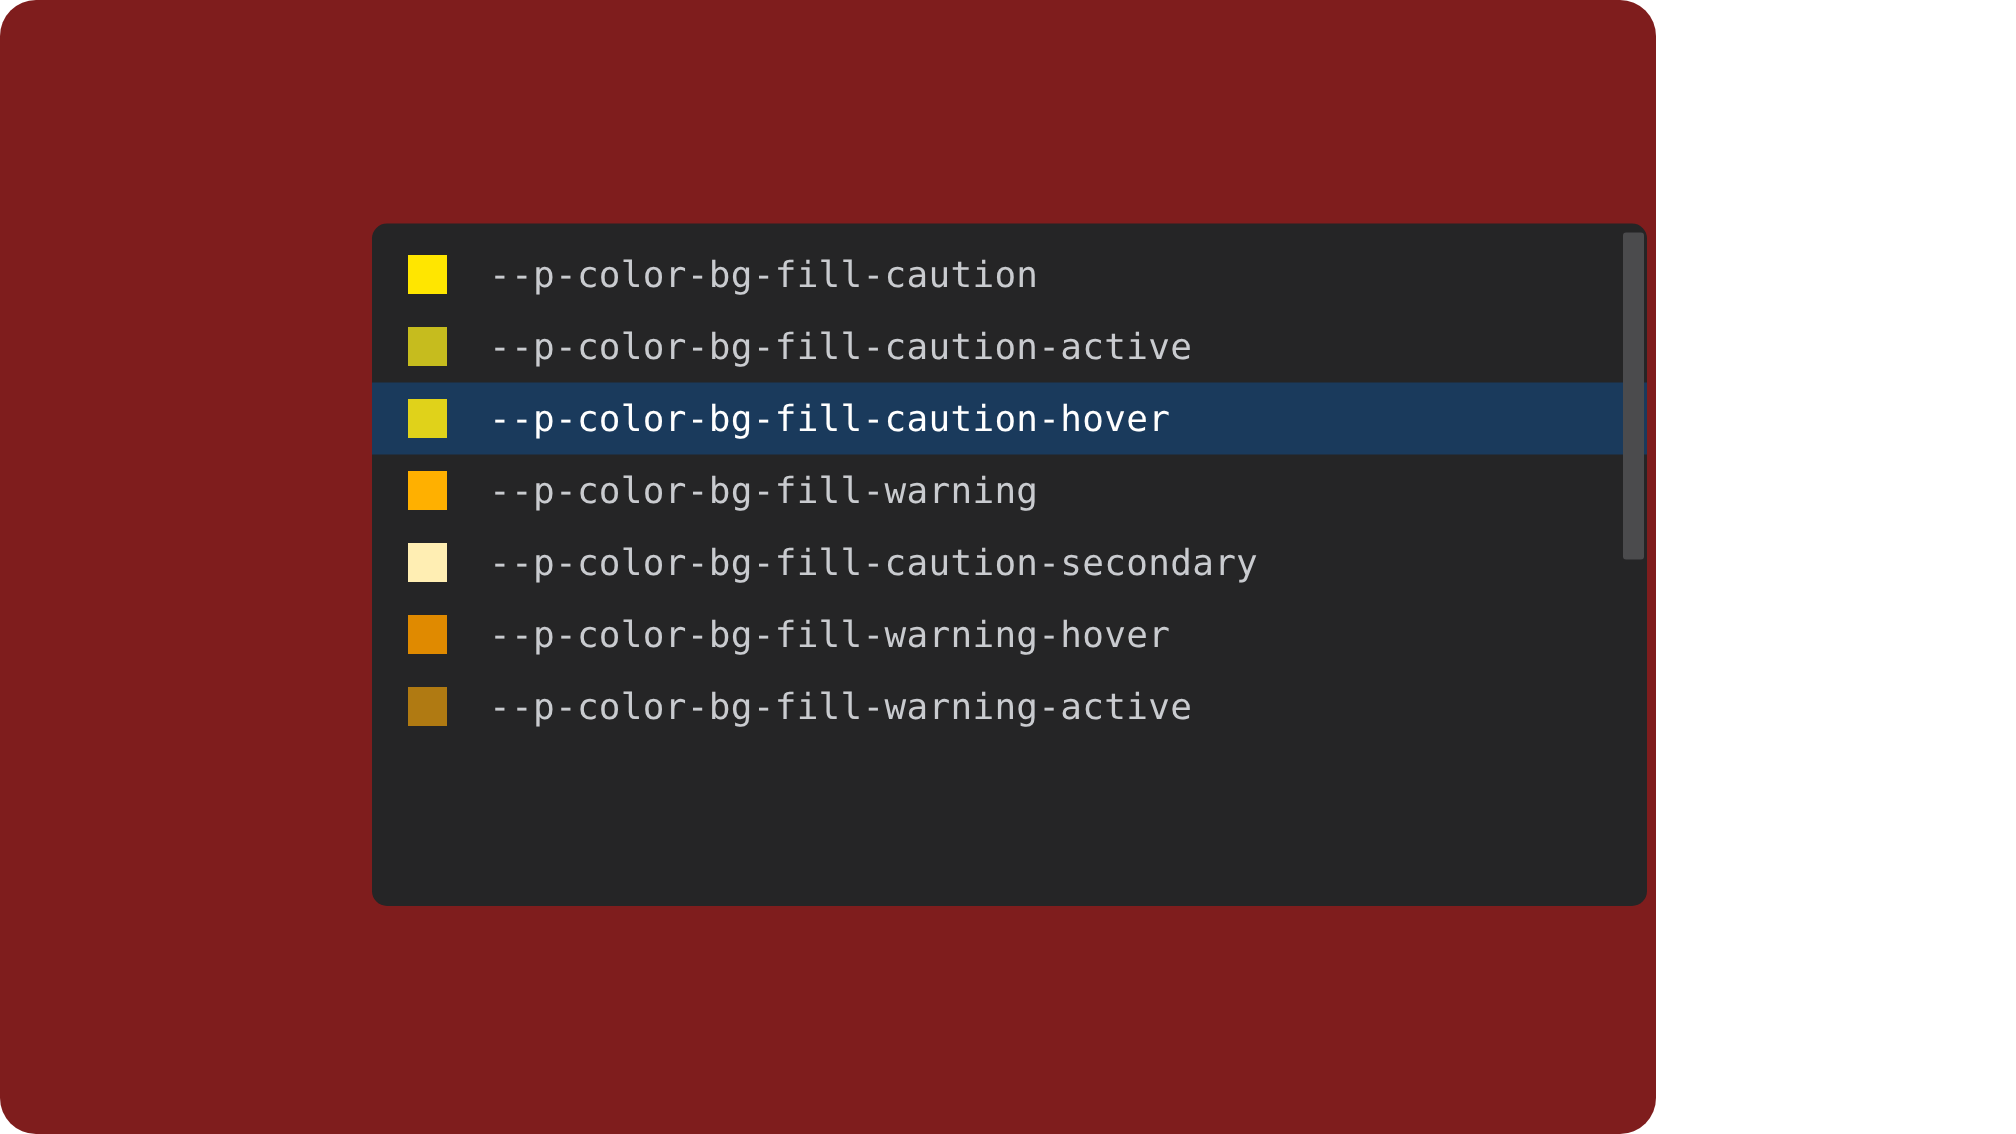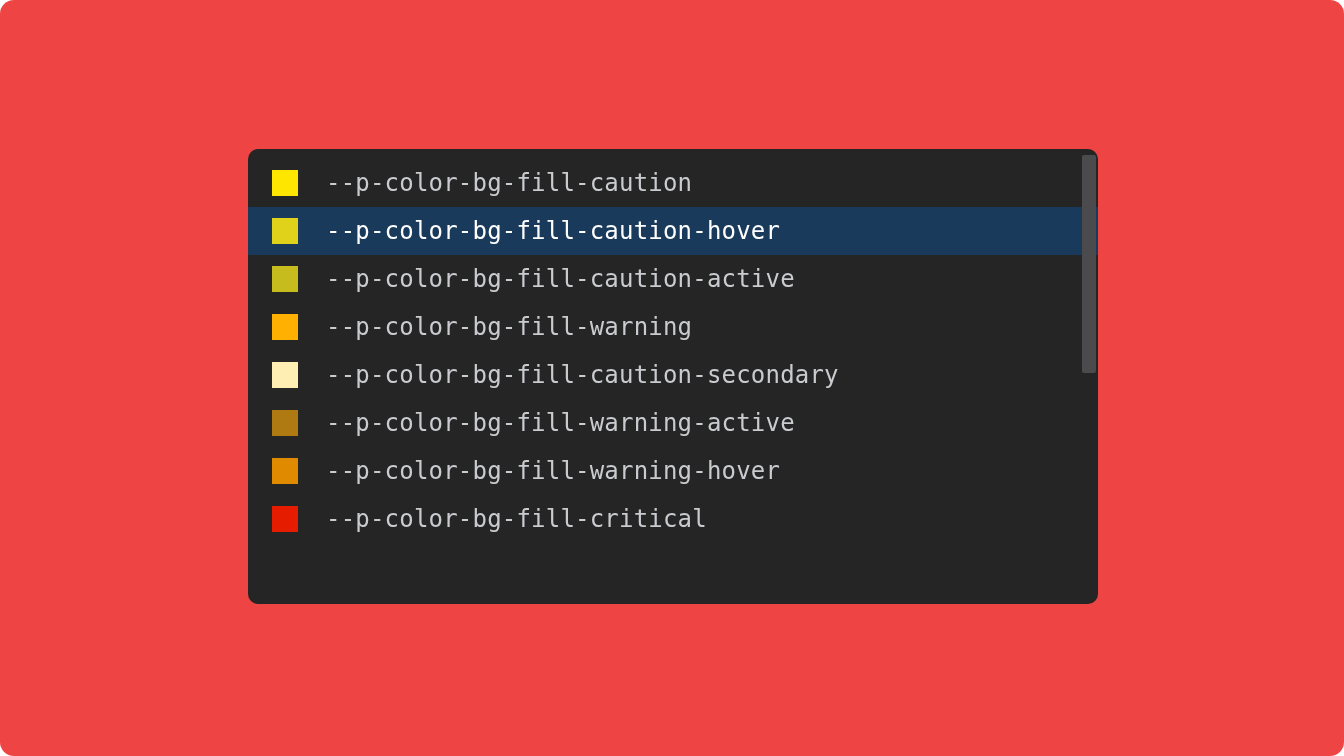--- a/index.html
+++ b/index.html
@@ -4,24 +4,24 @@
 <style>
   * { box-sizing: border-box; margin: 0; padding: 0; }
   html, body { width: 1344px; height: 756px; }
   body {
     background: #ffffff;
     display: flex;
     align-items: stretch;
     justify-content: stretch;
   }
   .canvas {
-    width: 1344px;
+    width: 1104px;
     height: 756px;
-    background: #ef4444;
-    border-radius: 14px;
+    background: #7f1d1d;
+    border-radius: 24px;
     position: relative;
   }
   .popup {
     position: absolute;
     left: 248px;
     top: 149px;
     width: 850px;
     height: 455px;
     background: #252526;
     border-radius: 10px;
@@ -81,54 +81,50 @@
 
 <div class="canvas">
   <div class="popup">
     <div class="list">
 
       <div class="row">
         <span class="swatch" style="background:#ffe600"></span>
         <span class="token">--p-color-bg-fill-caution</span>
       </div>
 
+      <div class="row">
+        <span class="swatch" style="background:#c6bc1e"></span>
+        <span class="token">--p-color-bg-fill-caution-active</span>
+      </div>
+
       <div class="row selected">
         <span class="swatch" style="background:#e0d21a"></span>
         <span class="token">--p-color-bg-fill-caution-hover</span>
-      </div>
-
-      <div class="row">
-        <span class="swatch" style="background:#c6bc1e"></span>
-        <span class="token">--p-color-bg-fill-caution-active</span>
       </div>
 
       <div class="row">
         <span class="swatch" style="background:#ffb000"></span>
         <span class="token">--p-color-bg-fill-warning</span>
       </div>
 
       <div class="row">
         <span class="swatch" style="background:#ffeeb3"></span>
         <span class="token">--p-color-bg-fill-caution-secondary</span>
       </div>
 
       <div class="row">
+        <span class="swatch" style="background:#e08a00"></span>
+        <span class="token">--p-color-bg-fill-warning-hover</span>
+      </div>
+
+      <div class="row">
         <span class="swatch" style="background:#b07a12"></span>
         <span class="token">--p-color-bg-fill-warning-active</span>
       </div>
 
-      <div class="row">
-        <span class="swatch" style="background:#e08a00"></span>
-        <span class="token">--p-color-bg-fill-warning-hover</span>
-      </div>
 
-
-      <div class="row">
-        <span class="swatch" style="background:#e51c00"></span>
-        <span class="token">--p-color-bg-fill-critical</span>
-      </div>
 
     </div>
     <div class="scrollbar-track">
       <div class="scrollbar-thumb"></div>
     </div>
   </div>
 </div>
 
 </body></html>

